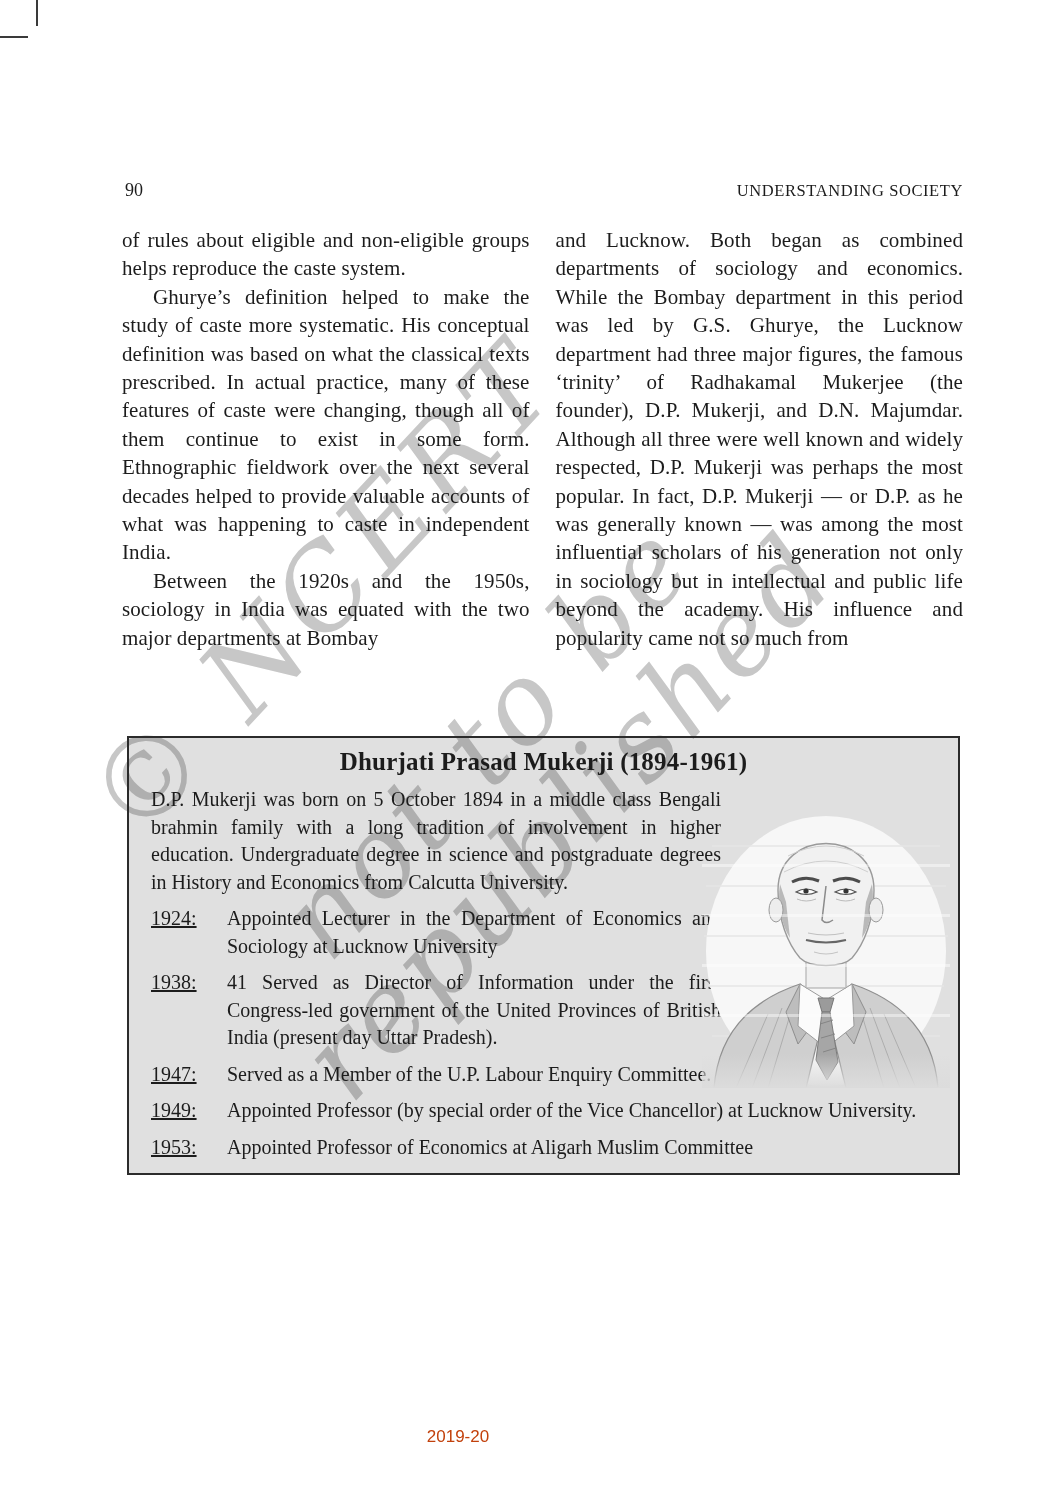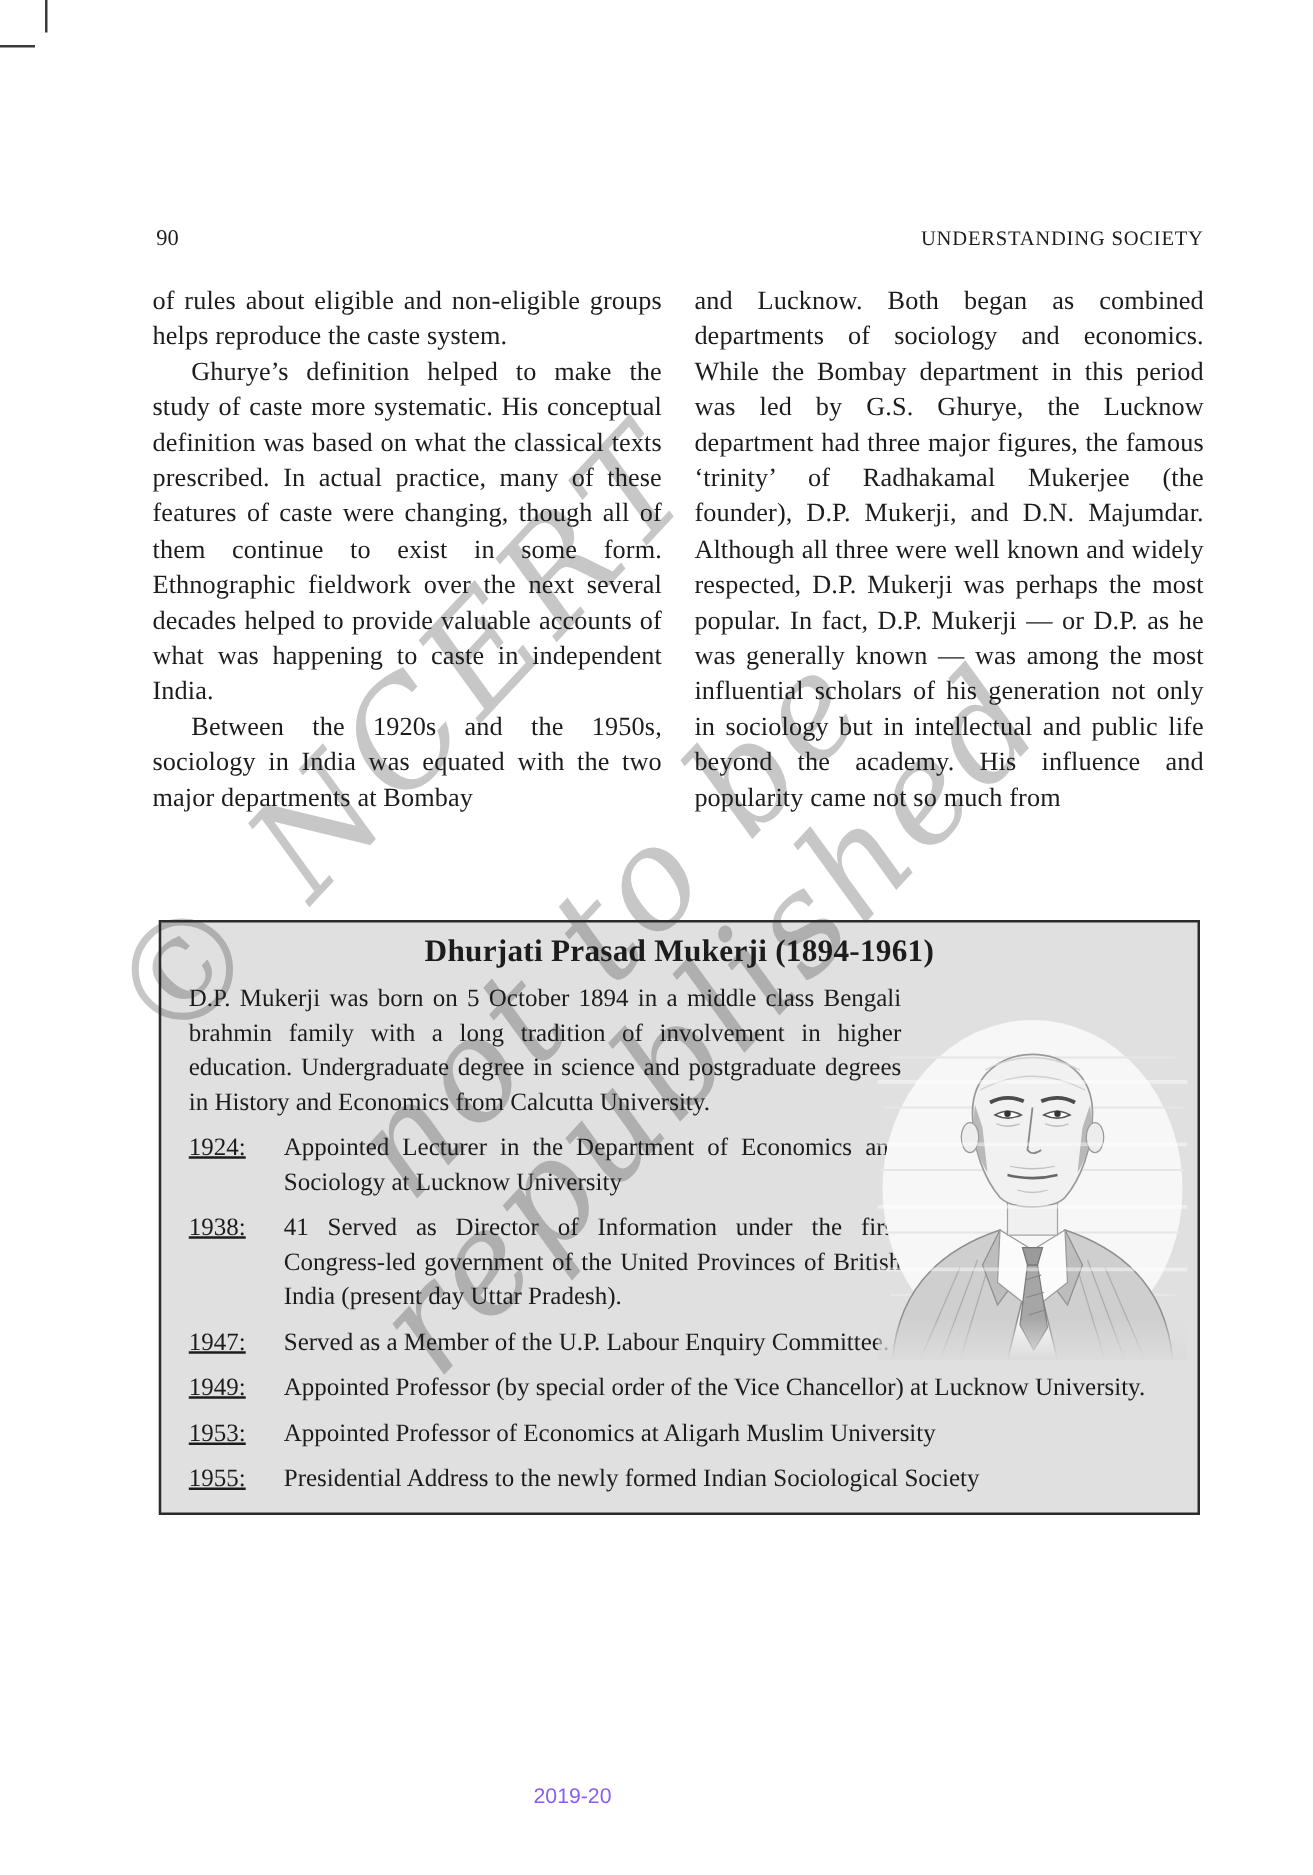--- a/index.html
+++ b/index.html
@@ -51,21 +51,21 @@
     font-size:20px; line-height:27.5px;
   }
   .trow { display:flex; margin-top:9px; font-size:20px; line-height:27.5px; }
   .trow.wrapped { margin-right:215px; }
   .tyear { flex:none; width:76px;text-decoration:underline; }
   .ttext { flex:1; text-align:justify; }
   .portrait-wrap { position:absolute; top:48px; right:8px; width:248px; height:302px; }
   
   .footer {
     left:0; top:1427px; width:916px; text-align:center;
-    font-family:"Liberation Sans", sans-serif; font-size:17px; color:#8b5cf6;
+    font-family:"Liberation Sans", sans-serif; font-size:17px; color:#c2410c;
   }
 </style>
 </head>
 <body>
 
 <div class="page">
 
   <div class="watermark">
     <div class="wm1">© NCERT</div>
     <div class="wm2">not to be republished</div>
@@ -183,23 +183,19 @@
     <div class="trow">
       <span class="tyear">1947:</span>
       <span class="ttext">Served as a Member of the U.P. Labour Enquiry Committee.</span>
     </div>
     <div class="trow">
       <span class="tyear">1949:</span>
       <span class="ttext">Appointed Professor (by special order of the Vice Chancellor) at Lucknow University.</span>
     </div>
     <div class="trow">
       <span class="tyear">1953:</span>
-      <span class="ttext">Appointed Professor of Economics at Aligarh Muslim University</span>
-    </div>
-    <div class="trow">
-      <span class="tyear">1955:</span>
-      <span class="ttext">Presidential Address to the newly formed Indian Sociological Society</span>
+      <span class="ttext">Appointed Professor of Economics at Aligarh Muslim Committee</span>
     </div>
   </div>
 
   <div class="layer footer">2019-20</div>
 
 </div>
 
 </body></html>

